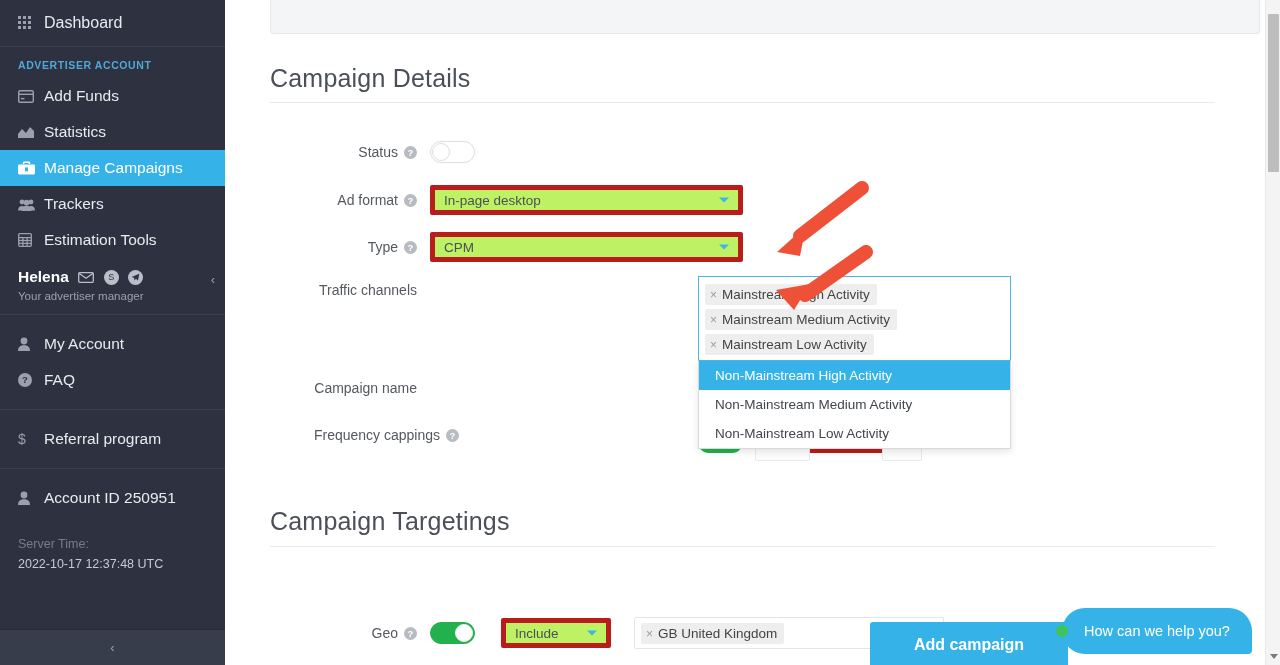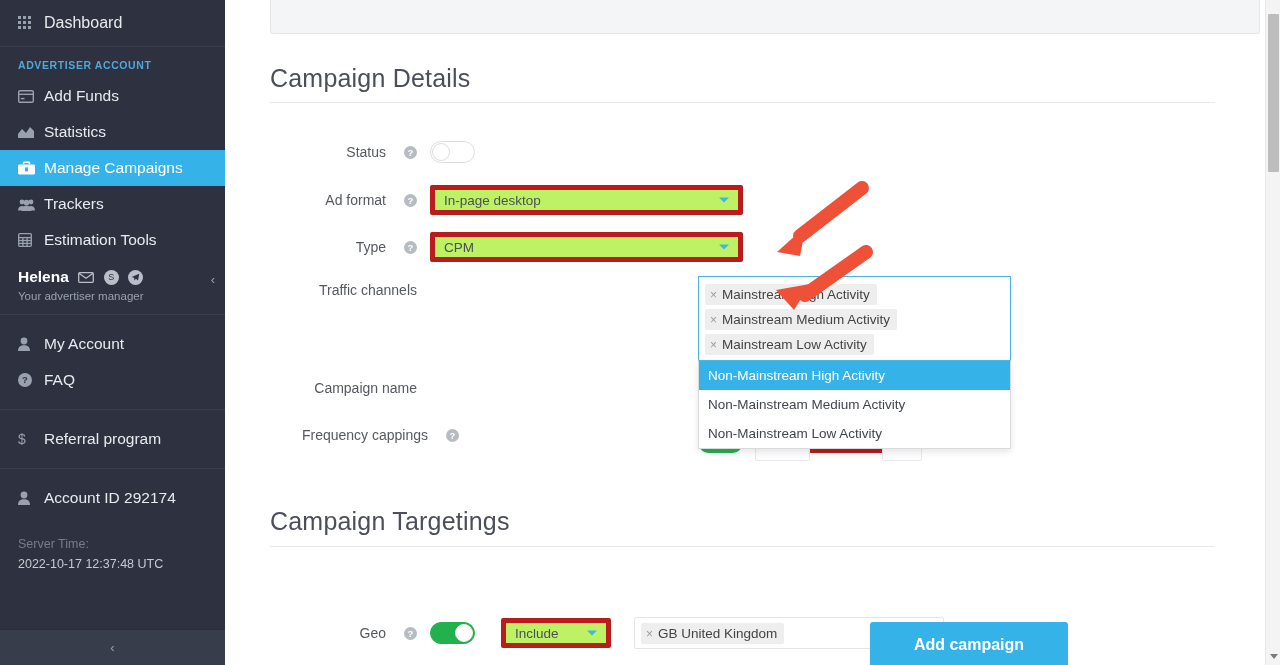--- a/index.html
+++ b/index.html
@@ -99,21 +99,21 @@
     color: #4b4f58; letter-spacing: .2px;
   }
   .section-rule {
     position: absolute; height: 1px; background: #e9eaec;
   }
 
   .form-row { position: absolute; display: flex; align-items: center; }
   .f-label {
     width: 205px; text-align: right; padding-right: 13px;
     font-size: 14px; color: #55595f;
-    display: flex; align-items: center; justify-content: flex-end; gap: 18px;
+    display: flex; align-items: center; justify-content: flex-end; gap: 6px;
   }
   .help-ico {
     width: 13px; height: 13px; border-radius: 50%;
     background: #b7bbc2; color: #fff;
     font-size: 9.5px; font-weight: bold;
     display: inline-flex; align-items: center; justify-content: center;
     cursor: pointer; flex: 0 0 13px;
   }
 
   .toggle {
@@ -168,21 +168,21 @@
     position: absolute; left: 473px; top: 360px;
     width: 313px;
     background: #ffffff;
     border: 1px solid #d8dadd;
     border-top: 1px solid #4fb3e0;
     box-shadow: 0 3px 7px rgba(0,0,0,.10);
     z-index: 31;
   }
   .ms-opt {
     height: 29px; display: flex; align-items: center;
-    padding: 0 9px; font-size: 13.5px; color: #41454c;
+    padding: 0 16px; font-size: 13.5px; color: #41454c;
     cursor: pointer;
   }
   .ms-opt.sel { background: #35b3e8; color: #ffffff; }
 
   .stub-input {
     position: absolute; height: 20px;
     background: #fdfdfd; border: 1px solid #e6e8ea;
     border-radius: 2px; z-index: 5;
   }
   .stub-toggle {
@@ -380,21 +380,21 @@
     <div class="sb-sep"></div>
 
     <div class="sb-block-pad-top">
       <div class="sb-row">
         <span class="sb-ico">
           <svg width="12" height="14" viewBox="0 0 12 14" fill="currentColor">
             <circle cx="6" cy="4" r="3.4"></circle>
               <path d="M0 14 C0 9.8 2.7 8.2 6 8.2 C9.3 8.2 12 9.8 12 14 Z"></path>
           </svg>
         </span>
-        <span class="sb-label">Account ID 292174</span>
+        <span class="sb-label">Account ID 250951</span>
       </div>
     </div>
 
     <div class="sb-servertime">
       <div class="sb-st-label">Server Time:</div>
       <div class="sb-st-value">2022-10-17 12:37:48 UTC</div>
     </div>
 
     <div class="sb-footer">
       <span>‹</span>
@@ -514,20 +514,24 @@
         <span class="ms-tag">
           <span class="x">×</span>
           <span>GB United Kingdom</span>
         </span>
       </div>
     </div>
 
     <button class="add-btn">Add campaign</button>
   </div>
 
+  <div class="chat-widget">
+    <span class="chat-dot"></span>
+    <span>How can we help you?</span>
+  </div>
 
   <svg class="arrow-layer">
     <g>
       <path d="M862 188 L800 236" stroke="#ef5138" stroke-width="14" stroke-linecap="round"></path>
       <path d="M777 252 L806 226 L800 256 Z" fill="#ef5138"></path>
     </g>
     <g>
       <path d="M866 252 L805 295" stroke="#ef5138" stroke-width="14" stroke-linecap="round"></path>
       <path d="M776 290 L810 284 L794 310 Z" fill="#ef5138"></path>
     </g>

